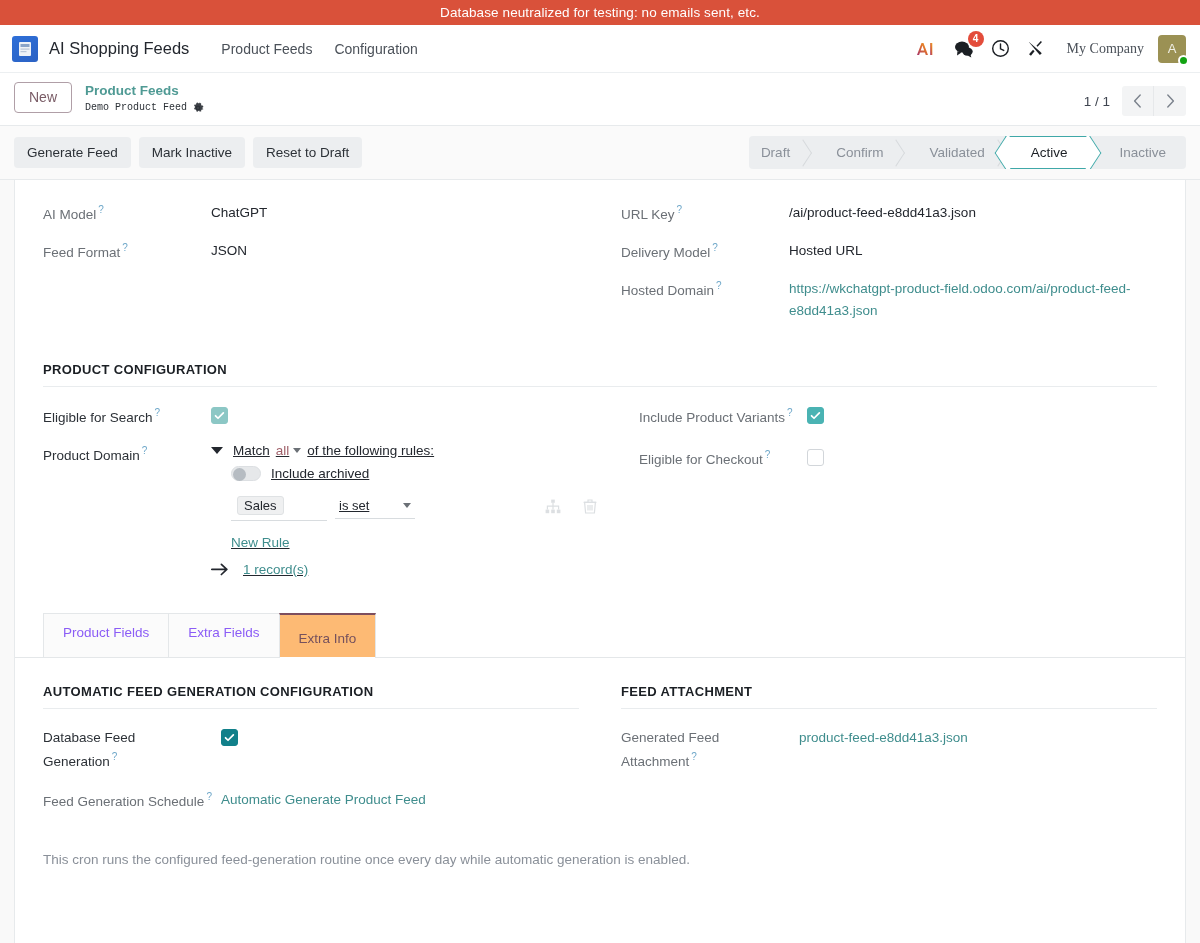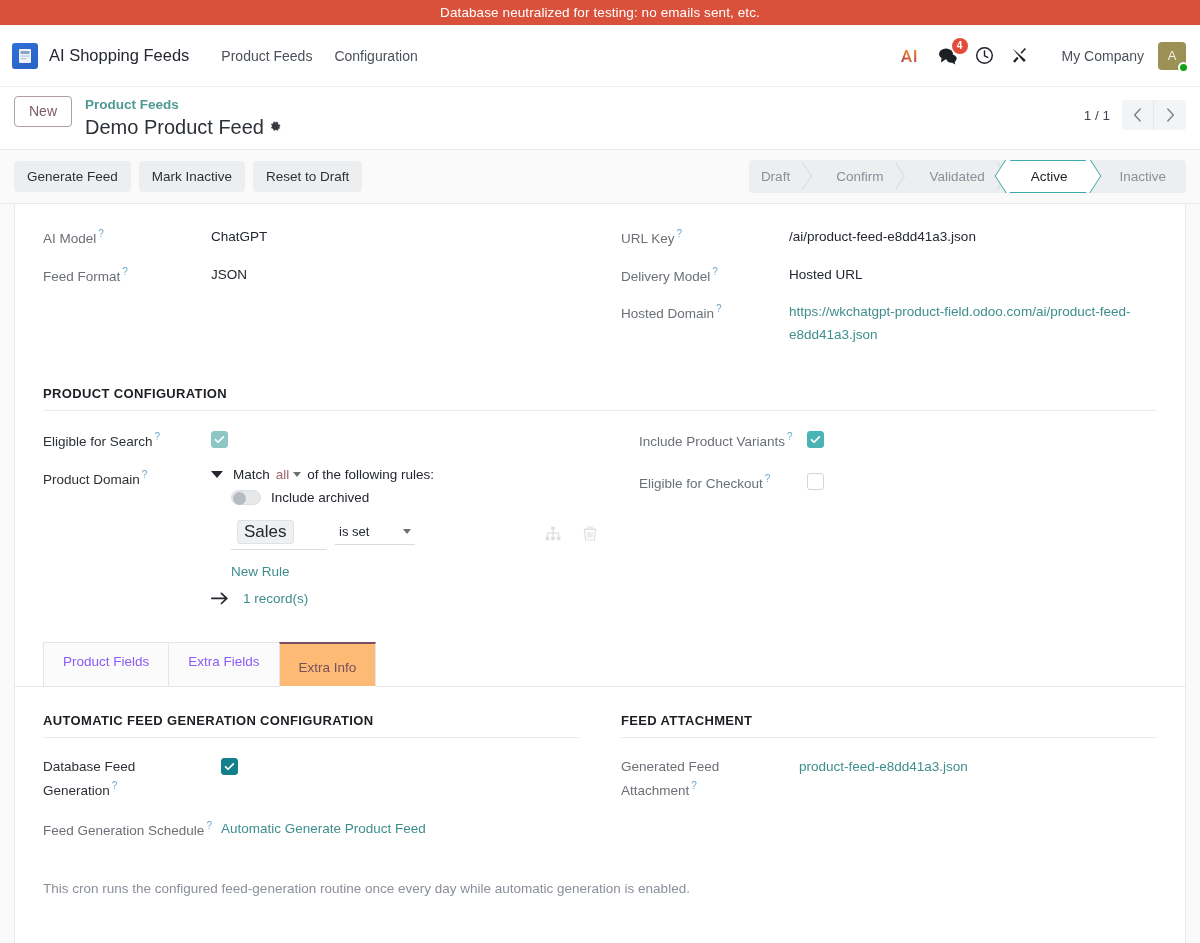--- a/index.html
+++ b/index.html
@@ -21,21 +21,21 @@
     color: #ffffff;
     font-size: 13.5px;
     display: flex;
     align-items: center;
     justify-content: center;
     letter-spacing: .1px;
   }
 
   
   .navbar {
-    height: 62px;
+    height: 48px;
     background: #ffffff;
     display: flex;
     align-items: center;
     padding: 0 14px 0 12px;
     border-bottom: 1px solid #eceff1;
   }
   .app-logo {
     width: 26px; height: 26px;
     border-radius: 3px;
     background: linear-gradient(150deg,#2e6fd8 0%, #2b62c4 100%);
@@ -74,25 +74,26 @@
     border-radius: 9px;
     background: #e34c3b;
     color: #fff;
     font-size: 10px;
     line-height: 16px;
     text-align: center;
     padding: 0 3px;
     font-weight: 600;
   }
   .company-name {
-    margin-left: 33px;
+    margin-left: 22px;
     font-size: 14px;
     color: #4b5159;
     cursor: pointer;
     white-space: nowrap;
+    font-family: Liberation Serif, serif;
   }
   .avatar-wrap {
     position: relative;
     margin-left: 14px;
     cursor: pointer;
   }
   .avatar {
     width: 28px; height: 28px;
     border-radius: 4px;
     background: #9b9154;
@@ -133,25 +134,26 @@
   .breadcrumb { line-height: 1.25; padding-top: 1px; }
   .bc-parent {
     color: #4f9a94;
     font-size: 13.5px;
     font-weight: 600;
     cursor: pointer;
     display: block;
     margin-bottom: 1px;
   }
   .bc-current {
-    font-size: 20px;
+    font-size: 10px;
     color: #2c3137;
     display: flex;
     align-items: center;
     gap: 4px;
+    font-family: Liberation Mono, monospace;
   }
   .cog-icon { cursor: pointer; color: #2c3137; display:inline-flex; }
   .cp-right {
     margin-left: auto;
     display: flex;
     align-items: center;
     gap: 0;
     padding-top: 4px;
     text-align: center;
   }
@@ -324,21 +326,21 @@
     cursor: pointer;
     flex: none;
   }
   .cbox.on        { background: #4ab3b3; border: 1px solid #4ab3b3; }
   .cbox.on-dark   { background: #11808a; border: 1px solid #11808a; }
   .cbox.on-muted  { background: #8cc7c5; border: 1px solid #8cc7c5; }
   .cbox.off       { background: #fff; border: 1px solid #d2d6da; }
   .cbox svg { display: block; }
 
   
-  .domain-editor { font-size: 13.5px; color: #23272e; }
+  .domain-editor { font-size: 13.5px; color: #23272e; text-decoration: underline; }
   .match-row { display: flex; align-items: center; gap: 6px; margin-bottom: 4px; }
   .caret-down {
     width: 0; height: 0;
     border-left: 6px solid transparent;
     border-right: 6px solid transparent;
     border-top: 7px solid #23272e;
     margin-right: 4px;
     cursor: pointer;
   }
   .match-select {
@@ -384,21 +386,21 @@
     width: 96px;
     border-bottom: 1px solid #d8dcdf;
     padding: 3px 6px 5px 6px;
     margin-right: 8px;
   }
   .rule-chip {
     background: #eff0f1;
     border: 1px solid #dfe2e4;
     border-radius: 3px;
     padding: 1px 6px;
-    font-size: 17px;
+    font-size: 13px;
     color: #23272e;
     display: inline-block;
     cursor: pointer;
   }
   .rule-op {
     width: 80px;
     border-bottom: 1px solid #d8dcdf;
     padding: 3px 4px 5px 4px;
     display: flex;
     align-items: center;

